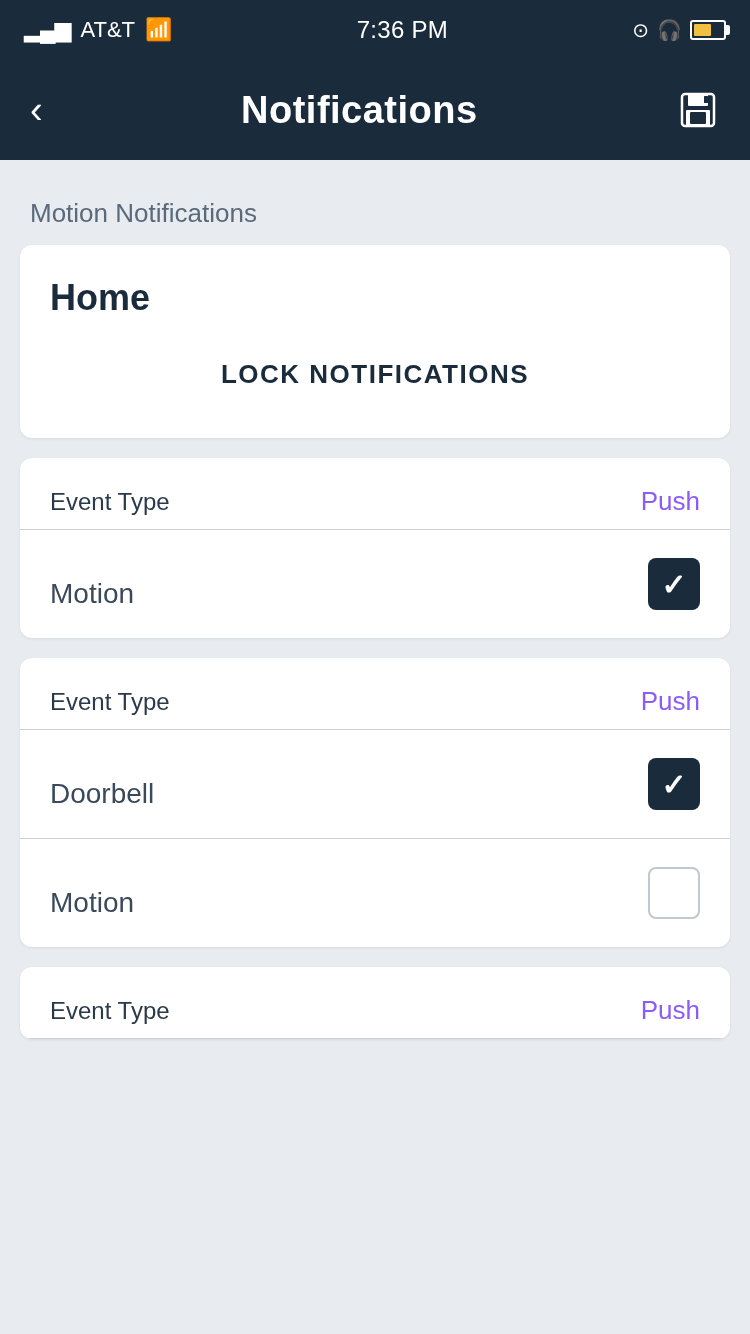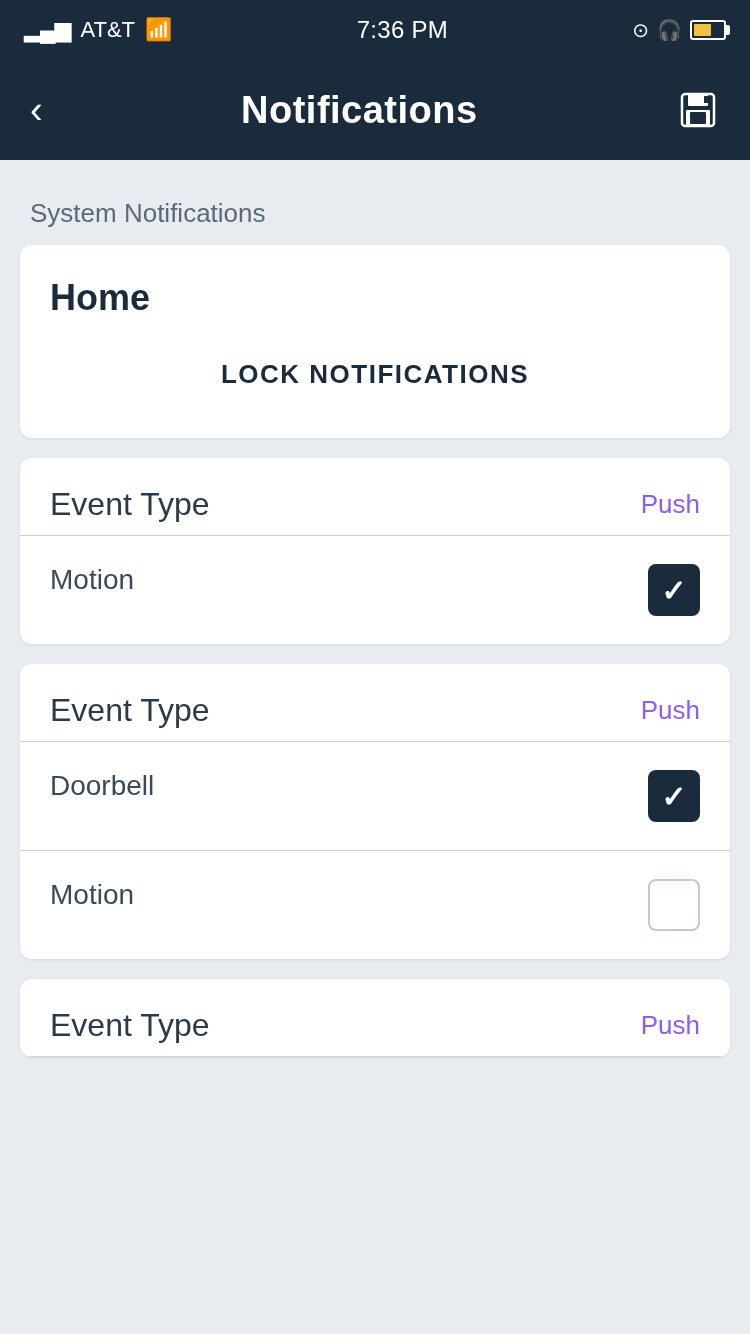--- a/index.html
+++ b/index.html
@@ -156,34 +156,34 @@
     }
 
     .table-header {
       display: flex;
       justify-content: space-between;
       align-items: center;
       padding: 28px 30px 12px;
       border-bottom: 1.5px solid #c8d0d8;
     }
     .col-event {
-      font-size: 32px;
+      font-size: 24px;
       font-weight: 500;
       color: #2a3a4a;
     }
     .col-push {
       font-size: 26px;
       font-weight: 500;
       color: #8b5cf6;
     }
 
     .table-row {
       display: flex;
       justify-content: space-between;
-      align-items: flex-start;
+      align-items: flex-end;
       padding: 28px 30px;
       border-bottom: 1.5px solid #c8d0d8;
     }
     .table-row:last-child {
       border-bottom: none;
     }
 
     .row-label {
       font-size: 28px;
       color: #3a4a5a;
@@ -249,21 +249,21 @@
       <rect x="12" y="6" width="20" height="12" rx="1" fill="white"></rect>
       <rect x="10" y="22" width="24" height="16" rx="1" fill="white"></rect>
       <rect x="14" y="24" width="16" height="12" rx="1" fill="#1a2b3c"></rect>
       <rect x="28" y="8" width="4" height="7" rx="0.5" fill="#1a2b3c"></rect>
     </svg>
   </div>
 </div>
 
 <div class="content">
 
-  <div class="section-label">System Notifications</div>
+  <div class="section-label">Motion Notifications</div>
 
   <div class="card">
     <div class="card-title">Home</div>
     <div class="lock-notifications-btn">
       <span>LOCK NOTIFICATIONS</span>
     </div>
   </div>
 
 
   <div class="camera-card">

